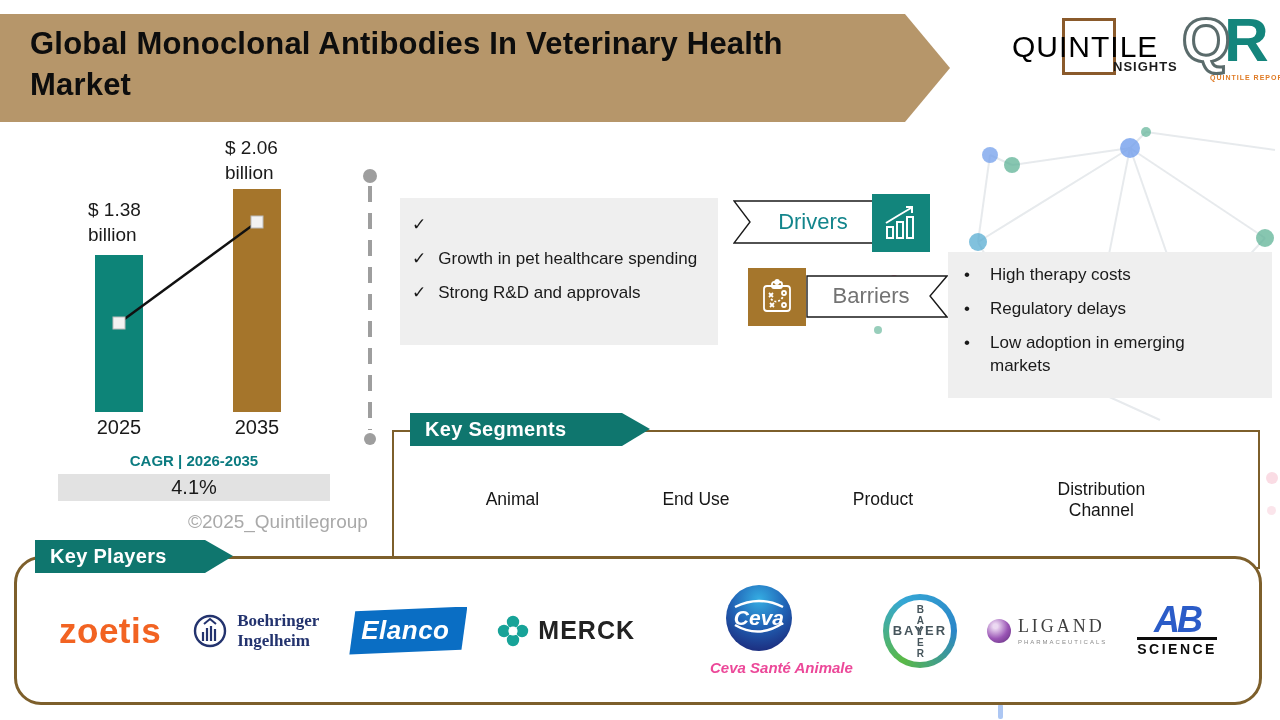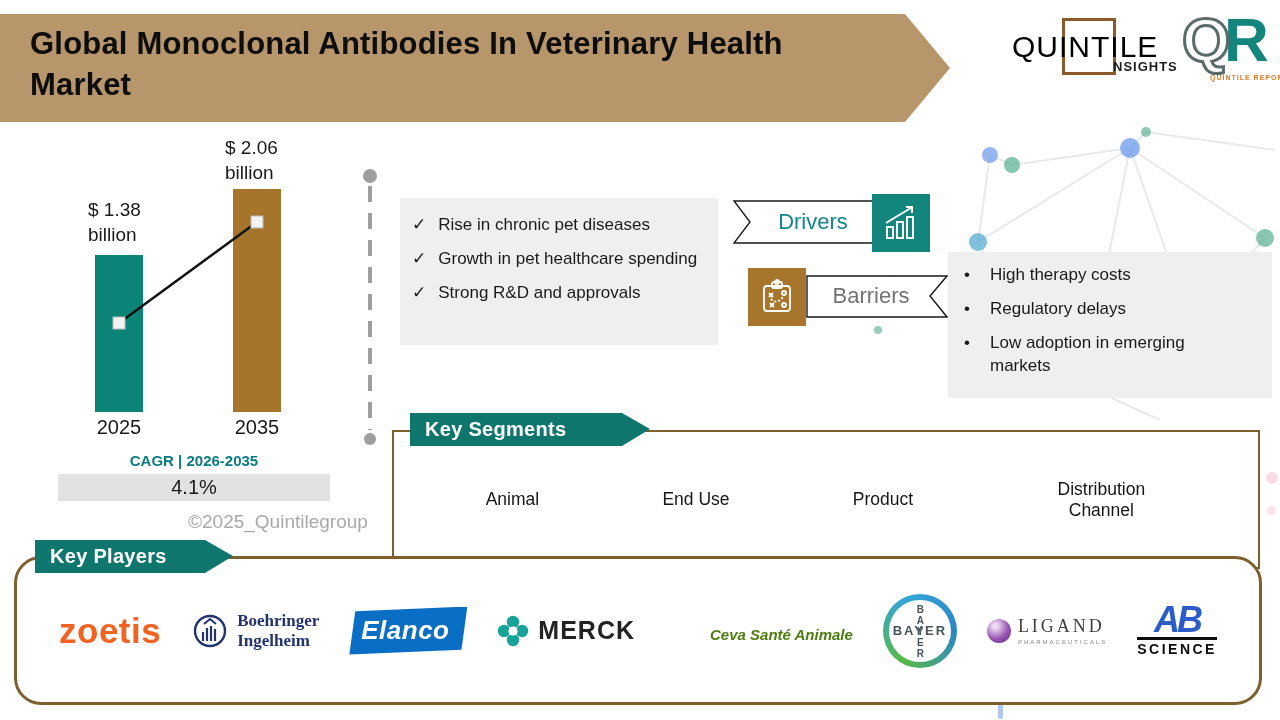--- a/index.html
+++ b/index.html
@@ -98,21 +98,21 @@
   .elanco-shape { width:118px; height:48px; background:#0a6ec4;
     clip-path:polygon(5% 10%, 100% 0, 95% 90%, 0 100%);
     display:flex; align-items:center; justify-content:center; }
   .elanco-text { color:#fff; font-size:26px; font-weight:700; font-style:italic; letter-spacing:.5px; padding-right:6px; }
   .merck { flex-direction:row; gap:9px; }
   .merck-text { font-size:25px; font-weight:700; color:#222; letter-spacing:1px; }
   .ceva-ball { width:66px; height:66px; border-radius:50%;
     background:radial-gradient(circle at 50% 22%, #35aee3 0%, #2062b5 45%, #1b1a6b 100%);
     display:flex; align-items:center; justify-content:center; position:relative; }
   .ceva-text { color:#fff; font-size:21px; font-weight:700; font-style:italic; }
-  .ceva-sub { margin-top:8px; font-size:15px; font-weight:700; font-style:italic; color:#4d7c0f; white-space:nowrap;margin-left:45px; }
+  .ceva-sub { margin-top:8px; font-size:15px; font-weight:700; font-style:italic; color:#ec4899; white-space:nowrap;margin-left:45px; }
   .bayer-ring { width:74px; height:74px; border-radius:50%; position:relative;
     background:conic-gradient(from 210deg, #5ab946, #35a7d5, #2b86c8, #5ab946);
     display:flex; align-items:center; justify-content:center; }
   .bayer-inner { width:62px; height:62px; border-radius:50%; background:#fff; position:relative;
     display:flex; align-items:center; justify-content:center; }
   .bayer-h { font-size:13px; font-weight:700; letter-spacing:2px; color:#46555c; }
   .bayer-v { position:absolute; left:50%; top:50%; transform:translate(-50%,-50%);
     writing-mode:vertical-lr; text-orientation:upright; font-size:10px; font-weight:700; letter-spacing:0; color:#46555c; line-height:1; }
   .ligand { flex-direction:row; gap:7px; }
   .ligand-ball { width:24px; height:24px; border-radius:50%;
@@ -199,21 +199,20 @@
 
 <svg class="abs divider" width="16" height="280">
   <circle cx="8" cy="8" r="7" fill="#9e9e9e"></circle>
   <line x1="8" y1="18" x2="8" y2="262" stroke="#9e9e9e" stroke-width="4" stroke-dasharray="16 11"></line>
   <circle cx="8" cy="271" r="6" fill="#9e9e9e"></circle>
 </svg>
 
 <div class="abs gray-box drivers-box">
   <div class="fact-item">
     <span class="fact-glyph">✓</span>
-    <span>Rise in chronic pet diseases</span>
   </div>
   <div class="fact-item">
     <span class="fact-glyph">✓</span>
     <span>Growth in pet healthcare spending</span>
   </div>
   <div class="fact-item">
     <span class="fact-glyph">✓</span>
     <span>Strong R&amp;D and approvals</span>
   </div>
 </div>
@@ -306,20 +305,27 @@
       <circle cx="16" cy="7" r="6.2" fill="#17a398"></circle>
       <circle cx="7" cy="16" r="6.2" fill="#17a398"></circle>
       <circle cx="25" cy="16" r="6.2" fill="#17a398"></circle>
       <circle cx="16" cy="25" r="6.2" fill="#17a398"></circle>
       <circle cx="16" cy="16" r="4.6" fill="#ffffff"></circle>
     </svg>
     <span class="merck-text">MERCK</span>
   </div>
 
   <div class="logo-wrap">
+    <div class="ceva-ball">
+      <svg class="abs" style="left:6px;top:14px;" width="54" height="40" viewBox="0 0 54 40">
+        <path d="M3 8 Q 27 -4 51 8" fill="none" stroke="#ffffff" stroke-width="2.5"></path>
+        <path d="M3 26 Q 27 40 51 24" fill="none" stroke="#ffffff" stroke-width="2.5"></path>
+      </svg>
+      <span class="ceva-text">Ceva</span>
+    </div>
     <div class="ceva-sub">Ceva Santé Animale</div>
   </div>
 
   <div class="bayer-ring">
     <div class="bayer-inner">
       <span class="bayer-h">BAYER</span>
       <span class="bayer-v">BAYER</span>
     </div>
   </div>
 

